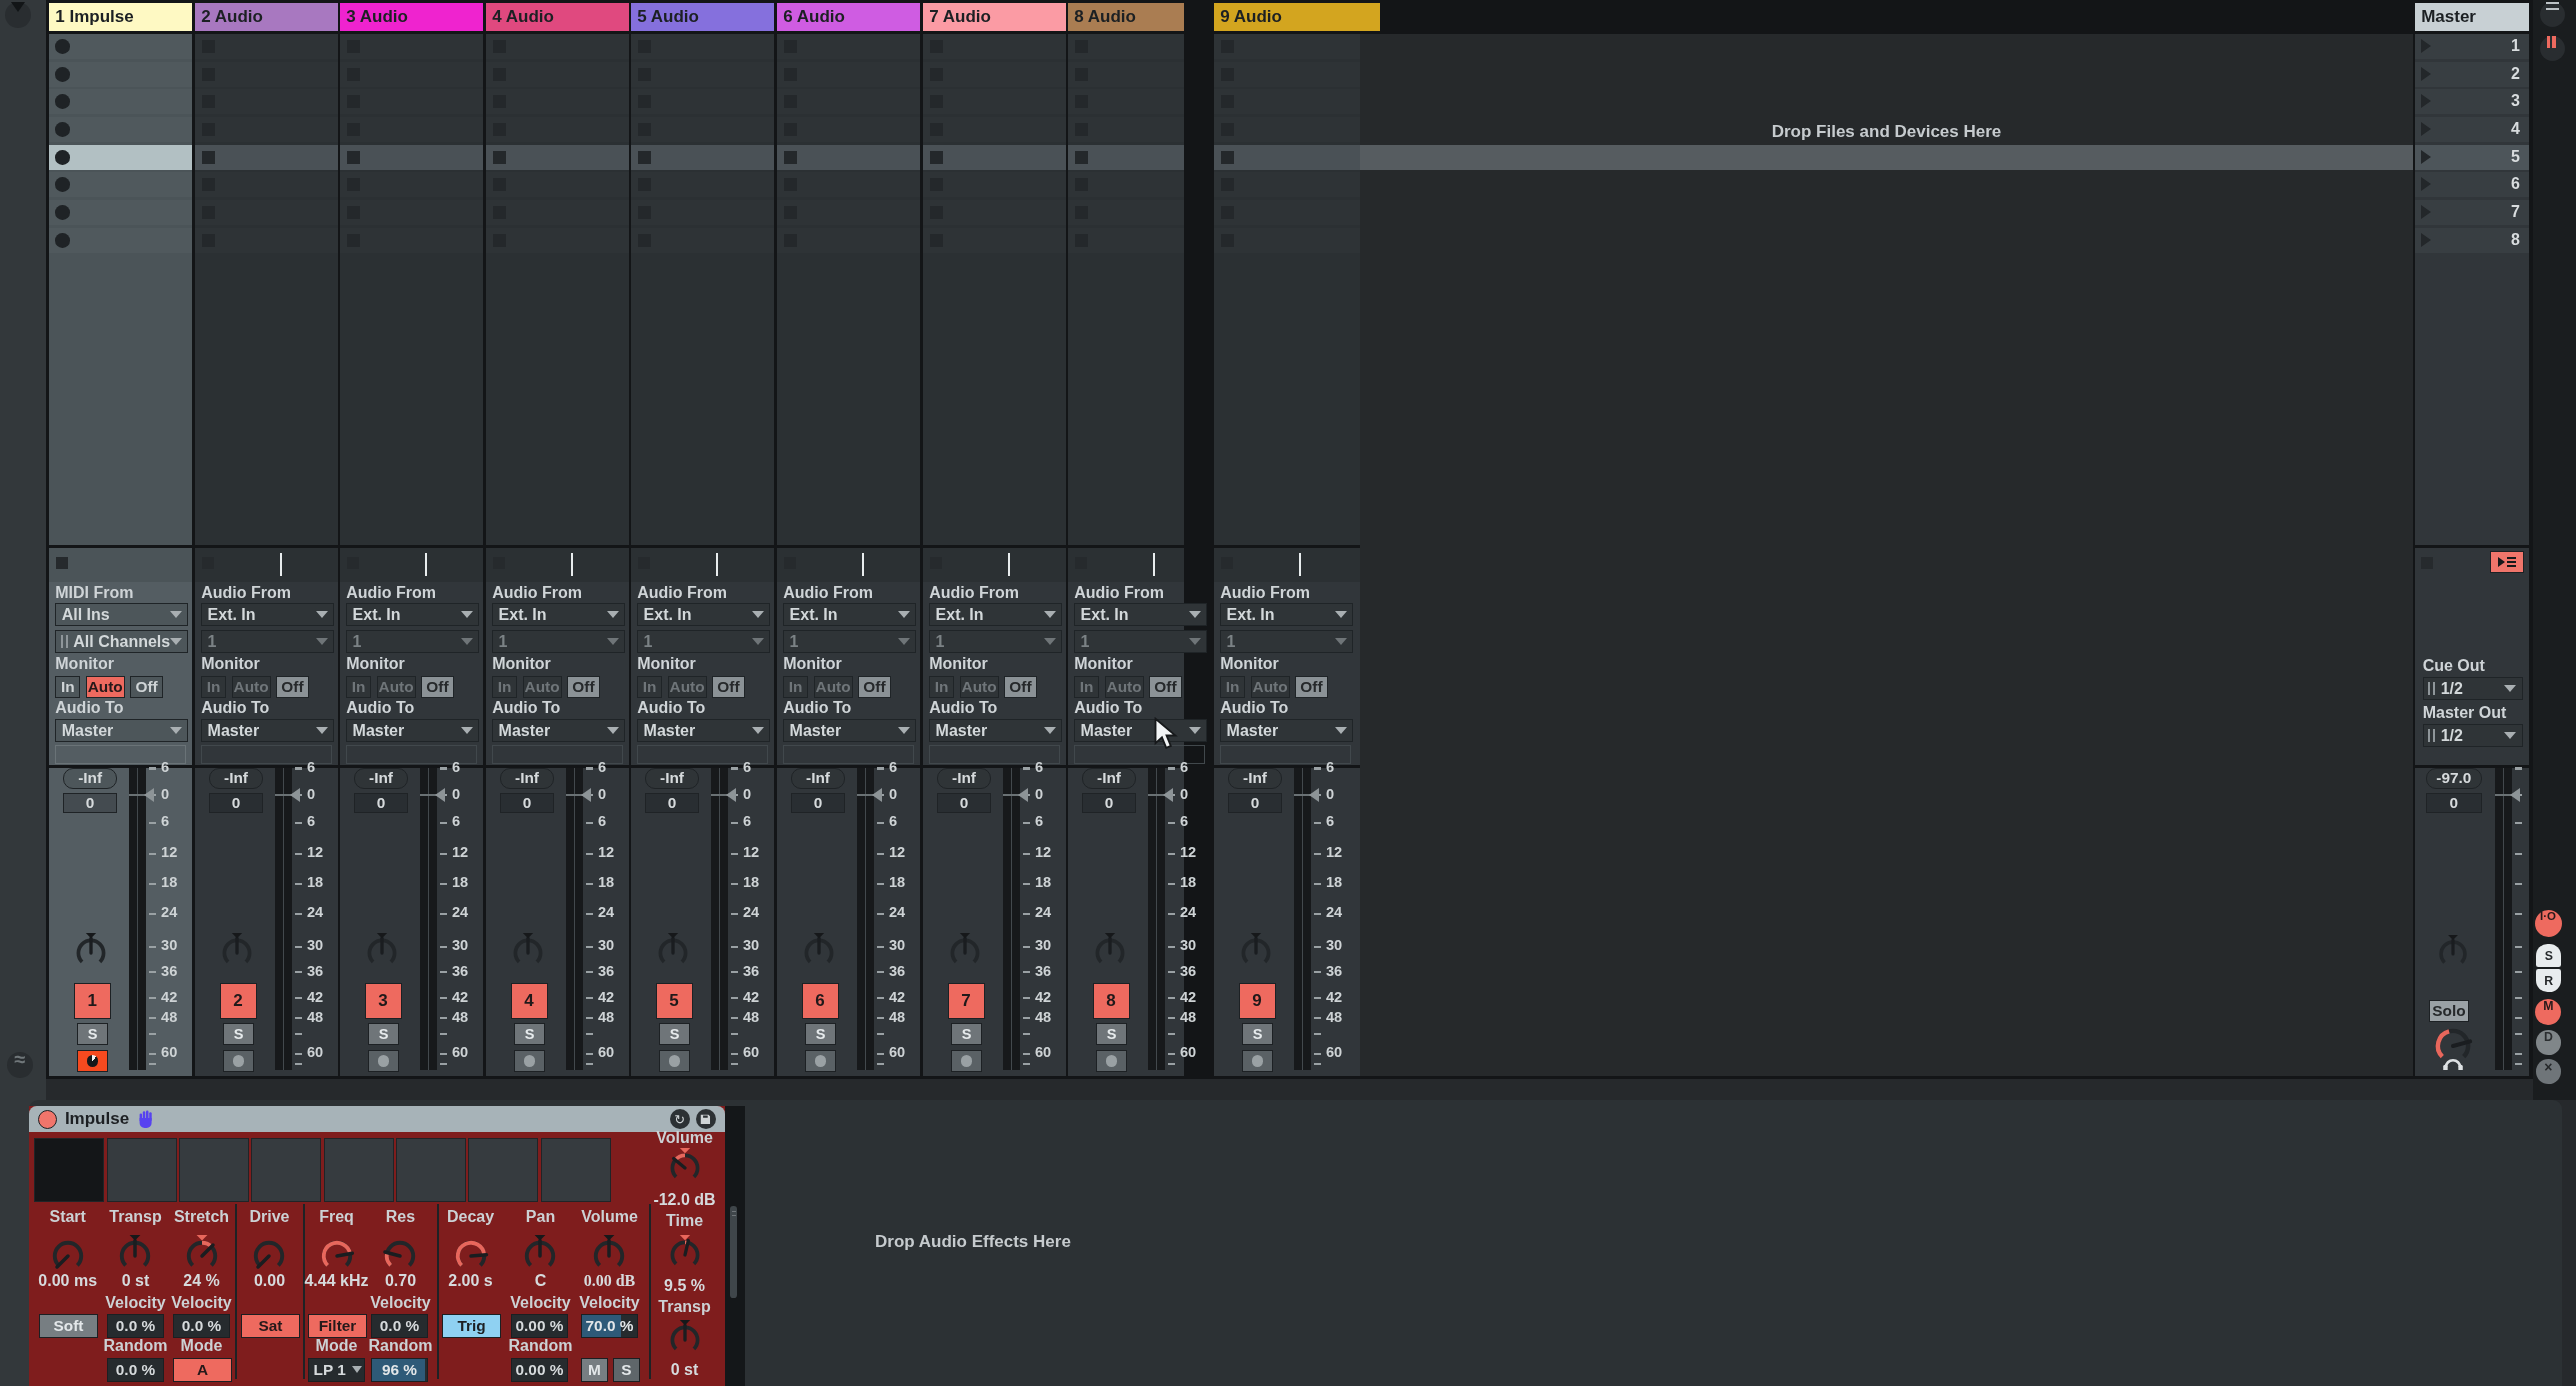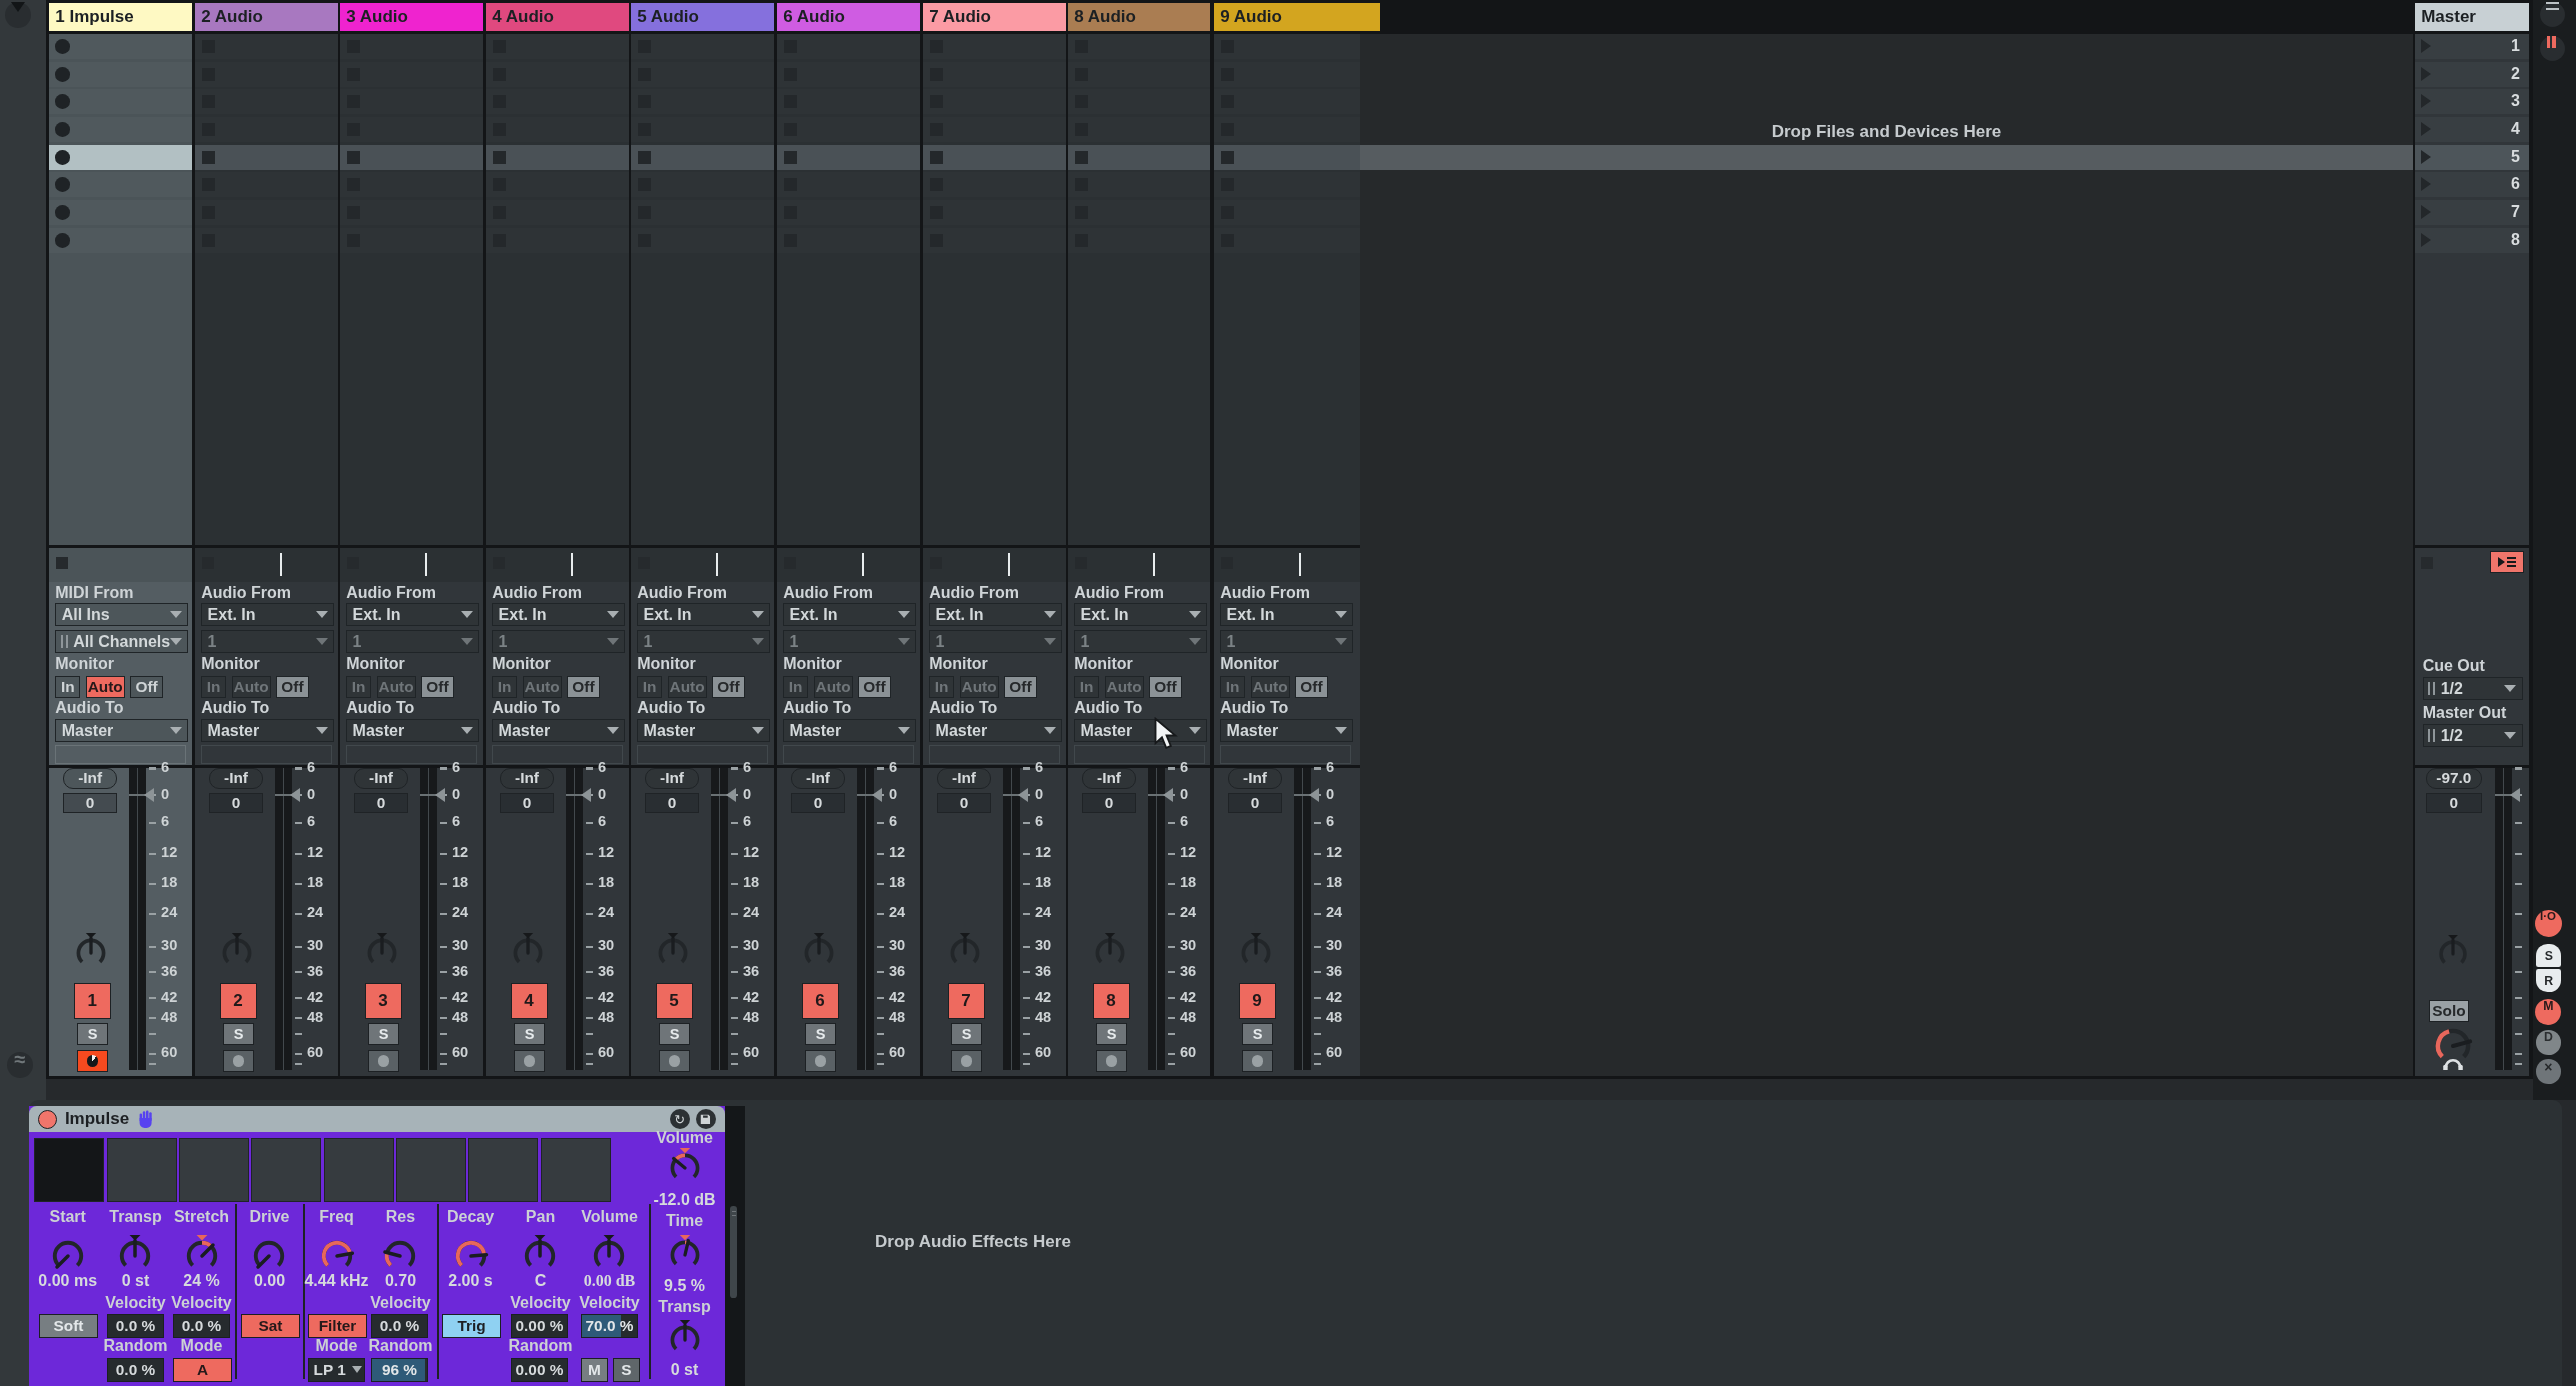--- a/index.html
+++ b/index.html
@@ -49,21 +49,21 @@
   .sbtn{position:absolute;display:flex;align-items:center;justify-content:center;
        background:#6f7579;border:0.8px solid #1d2124;color:#e6eaec;font-size:14.6px;font-weight:700;}
   .armbtn{position:absolute;display:flex;align-items:center;justify-content:center;border:0.8px solid #1d2124;}
   
   .scene{position:absolute;display:flex;align-items:center;background:#383e42;}
   .scene .ply{width:0;height:0;border-top:7px solid transparent;border-bottom:7px solid transparent;
        border-left:10px solid #23272a;margin-left:6.2px;}
   .scene .num{position:absolute;right:9.2px;font-size:16px;font-weight:700;color:#d8dcde;}
   
   #device-area{left:29px;top:1100px;width:2533px;height:286px;background:#2c3134;border-radius:9.2px 9.2px 0 0;}
-  #impulse{position:absolute;left:0;top:6.2px;width:696px;height:280px;background:#6d28d9;}
+  #impulse{position:absolute;left:0;top:6.2px;width:696px;height:280px;background:#7f1d1d;}
   #imp-titlebar{position:absolute;left:0;top:0;width:100%;height:26px;background:#a7b3b8;
        border-radius:7.7px 7.7px 0 0;display:flex;align-items:center;}
   .d-label{position:absolute;font-size:16px;font-weight:700;color:#ccd1d4;text-align:center;white-space:nowrap;}
   .d-value{position:absolute;font-size:16px;font-weight:700;color:#d6dadc;text-align:center;white-space:nowrap;}
   .d-box{position:absolute;height:21.5px;background:#262b2e;border:0.8px solid #1b1f22;
        display:flex;align-items:center;justify-content:center;font-size:15.4px;font-weight:700;color:#d6dadc;}
   .d-btn{position:absolute;height:21.5px;display:flex;align-items:center;justify-content:center;
        font-size:15.4px;font-weight:700;border:0.8px solid #1b1f22;}
   .d-btn.gray{background:#777e82;color:#e3e7e9;}
   .d-btn.salmon{background:#ee6a5f;color:#26191a;}
@@ -763,21 +763,21 @@
               <line x1="0" y1="0" x2="0.00" y2="-20.00" stroke="#1a1d20" stroke-width="4.5" stroke-linecap="round"></line>
               <polygon points="0,-20 -7,-27 7,-27" fill="#16181a"></polygon>
             </svg></div>
           <div class="numbtn" style="left: 24.6px; top: 215px; width: 35px; height: 34px;">7</div>
           <div class="sbtn" style="left: 28px; top: 255px; width: 29px; height: 20px;">S</div>
           <div class="armbtn" style="left: 28px; top: 282px; width: 29px; height: 20px; background: rgb(90, 97, 101);">
             <div style="width: 11.5px; height: 11.5px; border-radius: 50%; background: rgb(154, 161, 164);"></div>
           </div>
         </div>
       </div>
-      <div class="track-col" style="left: 1022px; width: 142px;">
+      <div class="track-col" style="left: 1022px; width: 116px;">
         <div class="t-header" style="background: rgb(170, 125, 82);">
           <span>8 Audio</span>
         </div>
         <div class="abs" style="left: 0px; top: 34px; width: 100%; height: 511px; background: rgb(43, 48, 51);"></div>
         <div class="slot" style="top: 34px; background: rgb(46, 51, 54);">
           <div class="sq"></div>
         </div>
         <div class="slot" style="top: 62px; background: rgb(46, 51, 54);">
           <div class="sq"></div>
         </div>

